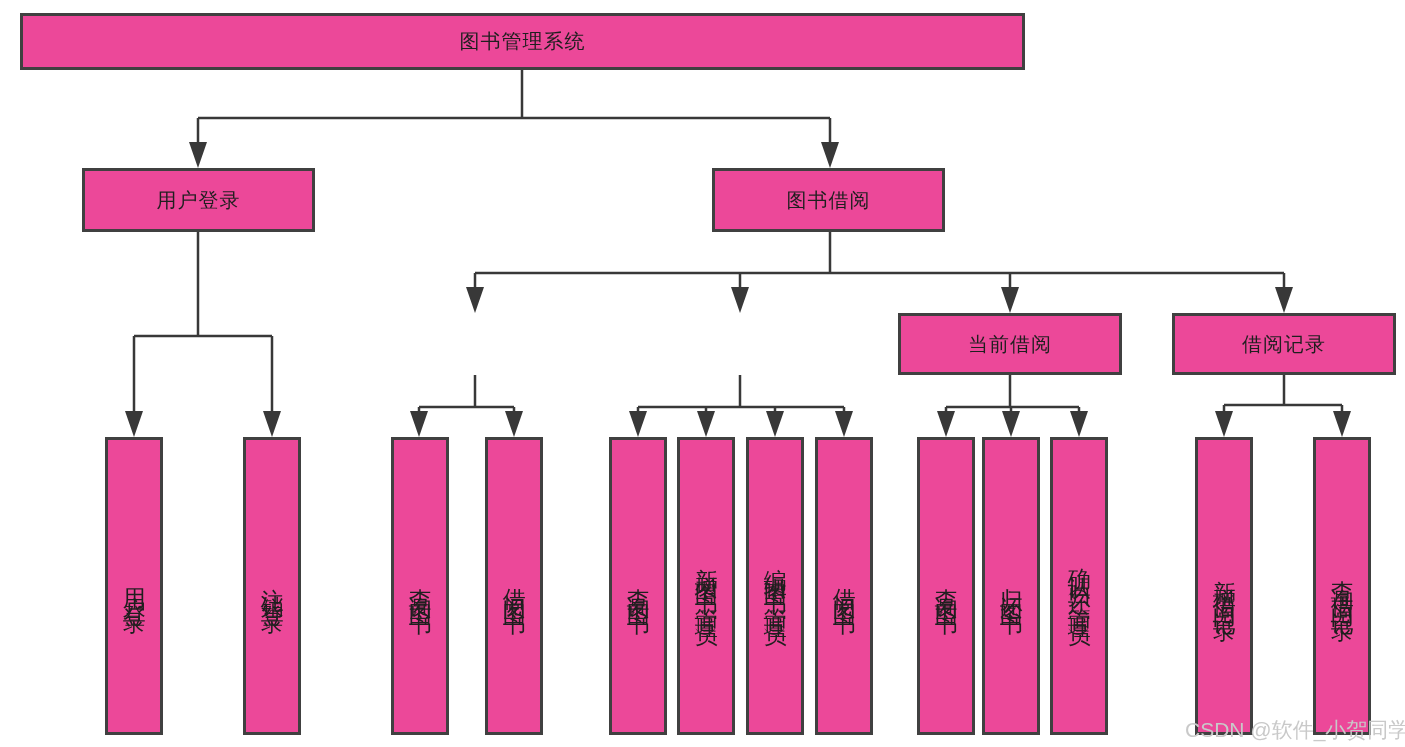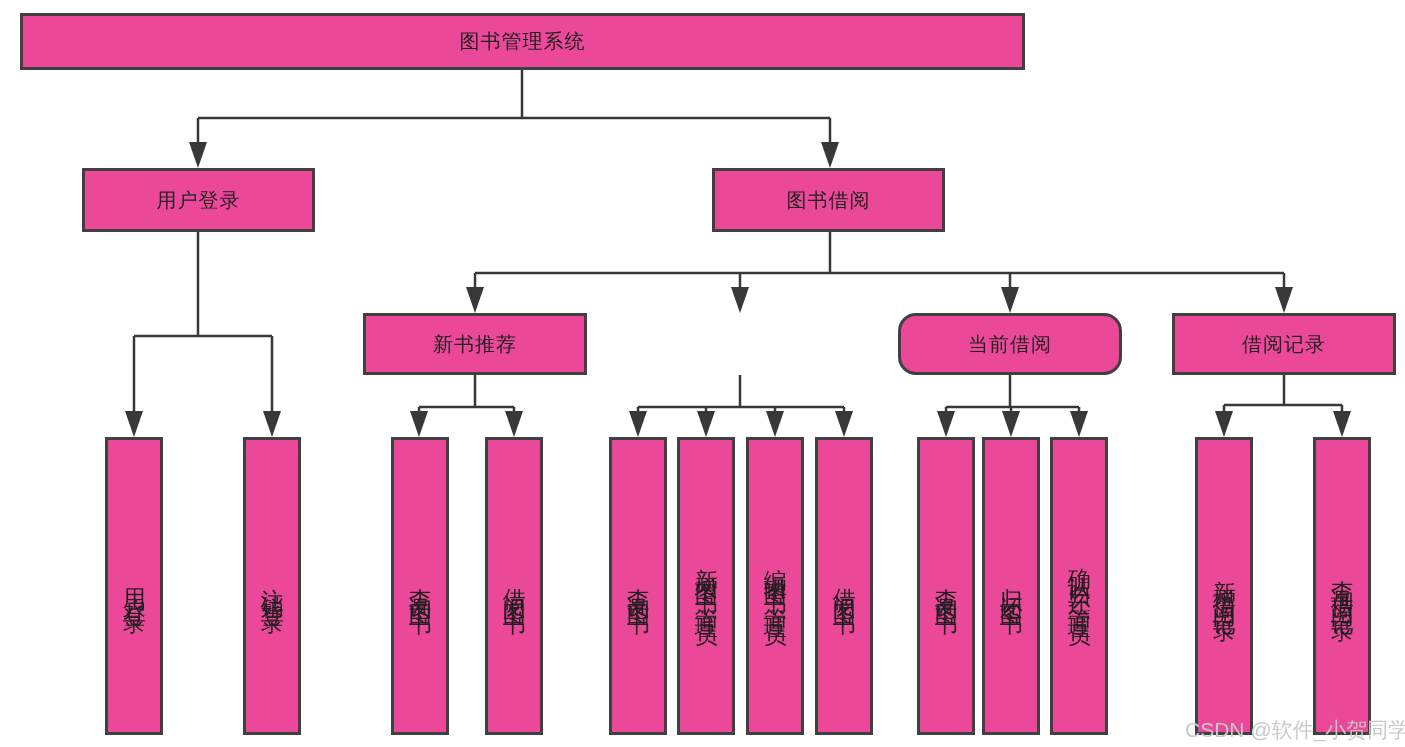--- a/index.html
+++ b/index.html
@@ -90,22 +90,21 @@
       <polygon points="1215,411 1233,411 1224,437"></polygon>
       <polygon points="1333,411 1351,411 1342,437"></polygon>
     </g>
   </svg>
 
   <div class="box box-h" style="left:20px; top:13px; width:1005px; height:57px;">图书管理系统</div>
 
   <div class="box box-h" style="left:82px; top:168px; width:233px; height:64px;">用户登录</div>
   <div class="box box-h" style="left:712px; top:168px; width:233px; height:64px;">图书借阅</div>
 
-  <div class="box box-h" style="left:363px; top:313px; width:224px; height:62px;">新书推荐</div>
-  <div class="box box-h" style="left:898px; top:313px; width:224px; height:62px;border-radius:18px;">当前借阅</div>
+  <div class="box box-h" style="left:898px; top:313px; width:224px; height:62px;">当前借阅</div>
   <div class="box box-h" style="left:1172px; top:313px; width:224px; height:62px;">借阅记录</div>
 
   <div class="box box-v" style="left:105px; top:437px; width:58px; height:298px;">用户登录</div>
   <div class="box box-v" style="left:243px; top:437px; width:58px; height:298px;">注销登录</div>
 
   <div class="box box-v" style="left:391px; top:437px; width:58px; height:298px;">查询图书</div>
   <div class="box box-v" style="left:485px; top:437px; width:58px; height:298px;">借阅图书</div>
 
   <div class="box box-v" style="left:609px; top:437px; width:58px; height:298px;">查询图书</div>
   <div class="box box-v" style="left:677px; top:437px; width:58px; height:298px;">新增图书（管理员）</div>

